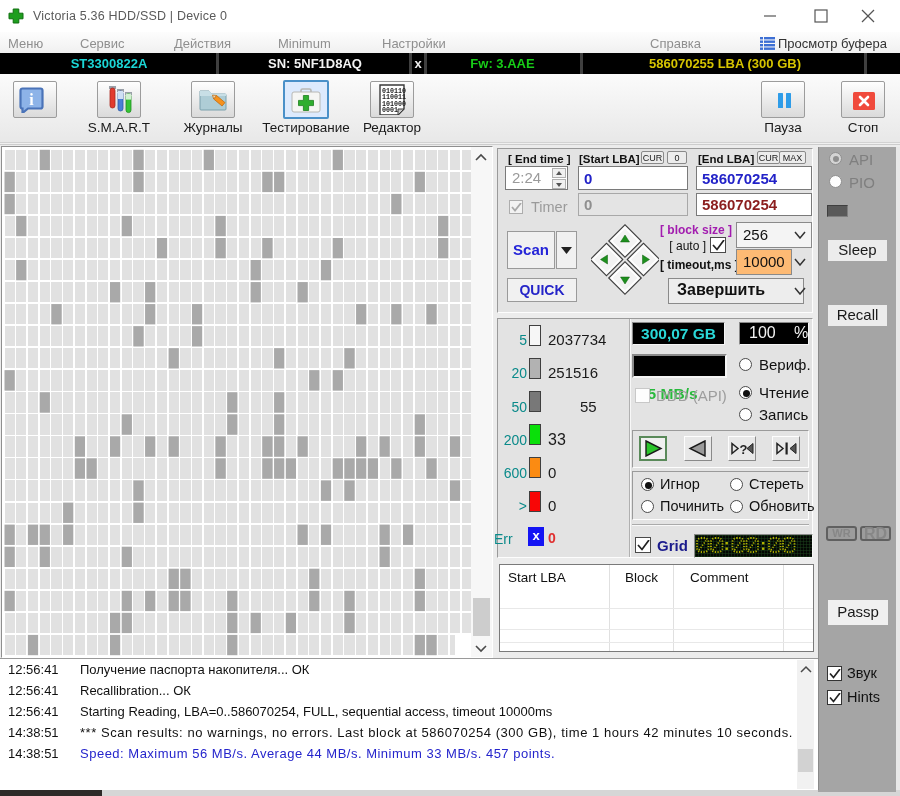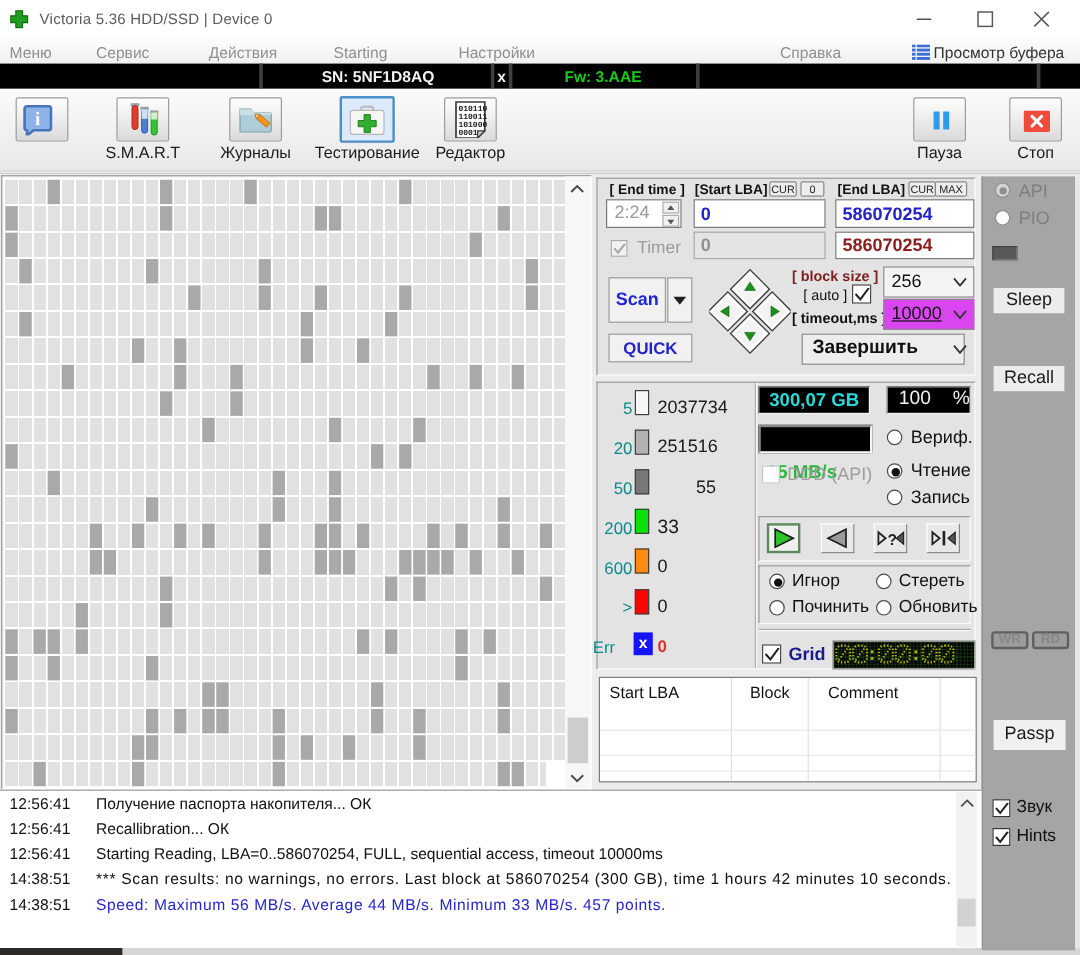--- a/index.html
+++ b/index.html
@@ -21,42 +21,44 @@
   <rect x="57" y="4" width="12" height="12" fill="none" stroke="#555" stroke-width="1.2"></rect>
   <line x1="104" y1="4" x2="116" y2="16" stroke="#555" stroke-width="1.3"></line>
   <line x1="116" y1="4" x2="104" y2="16" stroke="#555" stroke-width="1.3"></line>
 </svg>
 
 <div class="a" style="left:0;top:32px;width:900px;height:21px;background:linear-gradient(#fdfdfd,#f0f0f0);"></div>
 <div class="a" style="top:36px;left:0;width:900px;height:14px;font-size:13px;color:#8f8f8f;">
   <span class="a" style="left:8px;">Меню</span>
   <span class="a" style="left:80px;">Сервис</span>
   <span class="a" style="left:174px;">Действия</span>
-  <span class="a" style="left:278px;">Starting</span>
+  <span class="a" style="left:278px;">Minimum</span>
   <span class="a" style="left:382px;">Настройки</span>
   <span class="a" style="left:650px;">Справка</span>
   <span class="a" style="left:778px;color:#333;">Просмотр буфера</span>
 </div>
 <svg class="a" style="left:760px;top:37px;" width="15" height="13" viewBox="0 0 15 13">
   <g fill="#3d6fd4">
     <rect x="0" y="0" width="3" height="2.4"></rect>
       <rect x="4" y="0" width="11" height="2.4"></rect>
     <rect x="0" y="3.5" width="3" height="2.4"></rect>
       <rect x="4" y="3.5" width="11" height="2.4"></rect>
     <rect x="0" y="7" width="3" height="2.4"></rect>
       <rect x="4" y="7" width="11" height="2.4"></rect>
     <rect x="0" y="10.5" width="3" height="2.4"></rect>
       <rect x="4" y="10.5" width="11" height="2.4"></rect>
   </g>
 </svg>
 
 <div class="a" style="left:0;top:53px;width:900px;height:21px;background:#000;"></div>
 <div class="a" style="top:56px;left:0;width:900px;height:16px;font-size:13px;font-weight:bold;">
+  <span class="a ctr" style="left:0;width:218px;color:#1bd6d6;">ST3300822A</span>
   <span class="a ctr" style="left:229px;width:172px;color:#f2f2f2;">SN: 5NF1D8AQ</span>
   <span class="a ctr" style="left:425px;width:155px;color:#17cc17;">Fw: 3.AAE</span>
+  <span class="a ctr" style="left:580px;width:290px;color:#d6c400;">586070255 LBA (300 GB)</span>
 </div>
 <div class="a" style="left:216px;top:53px;width:3px;height:21px;background:#3f3f3f;"></div>
 <div class="a" style="left:409px;top:53px;width:3px;height:21px;background:#3f3f3f;"></div>
 <div class="a" style="left:424px;top:53px;width:3px;height:21px;background:#3f3f3f;"></div>
 <div class="a" style="left:580px;top:53px;width:3px;height:21px;background:#3f3f3f;"></div>
 <div class="a" style="left:864px;top:53px;width:3px;height:21px;background:#3f3f3f;"></div>
 <div class="a ctr" style="left:409px;top:56px;width:18px;color:#f0f0f0;font-size:13px;font-weight:bold;">x</div>
 
 <div class="a" style="left:0;top:74px;width:900px;height:69px;background:linear-gradient(#fbfbfb,#e8e8e8);border-bottom:1px solid #d2d2d2;"></div>
 <div class="a" style="left:0;top:144px;width:900px;height:3px;background:#ececec;border-top:1px solid #cdcdcd;"></div>
@@ -325,32 +327,32 @@
       </g>
     <path d="M58.5 37.5l-7-4.5v9z" fill="#1d8f1d" stroke="#0d5f0d" stroke-width="0.5"></path>
     <g transform="rotate(45 34 56)">
         <rect x="22.5" y="44.5" width="23" height="23" fill="#f3f3f3" stroke="#3a3a3a" stroke-width="1.1"></rect>
         <rect x="24.5" y="46.5" width="19" height="19" fill="none" stroke="#ffffff" stroke-width="1.4"></rect>
       </g>
     <path d="M34 62l4.5-7h-9z" fill="#1d8f1d" stroke="#0d5f0d" stroke-width="0.5"></path>
   </g>
 </svg>
 
-<div class="a" style="left:650px;top:223px;width:82px;text-align:right;font-size:12px;font-weight:bold;color:#7f1d1d;">[ block size ]</div>
+<div class="a" style="left:650px;top:223px;width:82px;text-align:right;font-size:12px;font-weight:bold;color:#a21caf;">[ block size ]</div>
 <div class="a" style="left:650px;top:239px;width:56px;text-align:right;font-size:12px;font-weight:normal;color:#111;">[ auto ]</div>
 <div class="a" style="left:710px;top:237px;width:16px;height:16px;background:#fff;border:1.5px solid #4a4a4a;"></div>
 <svg class="a" style="left:712px;top:240px;" width="13" height="11" viewBox="0 0 13 11">
     <path d="M1 5l4 4.5L12 0" fill="none" stroke="#222" stroke-width="1.7"></path>
   </svg>
 <div class="a" style="left:660px;top:258px;width:72px;text-align:right;font-size:12px;font-weight:bold;color:#111;">[ timeout,ms ]</div>
 <div class="a" style="left:736px;top:222px;width:76px;height:26px;background:#f4f4f4;border:1px solid #8a8a8a;font-size:15px;color:#111;padding:3px 0 0 6px;">256</div>
 <svg class="a" style="left:794px;top:231px;" width="12" height="8" viewBox="0 0 12 8">
     <path d="M1 1l5 6 5-6" fill="none" stroke="#333" stroke-width="1.5"></path>
   </svg>
-<div class="a" style="left:736px;top:249px;width:76px;height:26px;background:#d946ef;border:1px solid #8a8a8a;font-size:15px;color:#111;padding:3px 0 0 6px;text-decoration:underline;">10000</div>
+<div class="a" style="left:736px;top:249px;width:56px;height:26px;background:#fdba74;border:1px solid #8a8a8a;font-size:15px;color:#111;padding:3px 0 0 6px;">10000</div>
 <svg class="a" style="left:794px;top:258px;" width="12" height="8" viewBox="0 0 12 8">
     <path d="M1 1l5 6 5-6" fill="none" stroke="#333" stroke-width="1.5"></path>
   </svg>
 
 <div class="a" style="left:668px;top:278px;width:136px;height:26px;background:#ededed;border:1px solid #8a8a8a;font-size:16px;font-weight:bold;color:#111;padding:2px 0 0 8px;">Завершить</div>
 <svg class="a" style="left:794px;top:287px;" width="12" height="8" viewBox="0 0 12 8">
     <path d="M1 1l5 6 5-6" fill="none" stroke="#333" stroke-width="1.5"></path>
   </svg>
 
 <div class="a" style="left:497px;top:318px;width:316px;height:240px;background:#e3e3e3;border:1px solid;border-color:#9a9a9a #fdfdfd #fdfdfd #9a9a9a;"></div>
@@ -489,21 +491,21 @@
 <div class="a" style="left:896px;top:147px;width:4px;height:645px;background:#e8e8e8;"></div>
 <div class="a" style="left:829px;top:152px;width:13px;height:13px;background:#d4d4d4;border:1.5px solid #8f8f8f;border-radius:50%;"></div>
 <div class="a" style="left:833px;top:156px;width:6px;height:6px;background:#8f8f8f;border-radius:50%;"></div>
 <div class="a" style="left:849px;top:151px;font-size:15px;color:#7f7f7f;">API</div>
 <div class="a" style="left:829px;top:175px;width:13px;height:13px;background:#fdfdfd;border:1.5px solid #8f8f8f;border-radius:50%;"></div>
 <div class="a" style="left:849px;top:174px;font-size:15px;color:#7f7f7f;">PIO</div>
 <div class="a" style="left:827px;top:205px;width:21px;height:12px;background:#595959;border:1px solid;border-color:#3f3f3f #7f7f7f #7f7f7f #3f3f3f;"></div>
 <div class="a ctr" style="left:828px;top:240px;width:59px;height:21px;background:#ececec;font-size:15px;color:#1a1a1a;line-height:20px;">Sleep</div>
 <div class="a ctr" style="left:828px;top:305px;width:59px;height:21px;background:#ececec;font-size:15px;color:#1a1a1a;line-height:20px;">Recall</div>
 <div class="a ctr" style="left:826px;top:526px;width:31px;height:15px;background:#9c9c9c;border:2px solid #606060;border-radius:3px;font-size:11px;font-weight:bold;color:#878787;line-height:11px;">WR</div>
-<div class="a ctr" style="left:860px;top:526px;width:31px;height:15px;background:#9c9c9c;border:2px solid #606060;border-radius:3px;font-size:11px;font-weight:bold;color:#878787;line-height:11px;">RD</div>
+<div class="a ctr" style="left:860px;top:526px;width:31px;height:15px;background:#9c9c9c;border:2px solid #606060;border-radius:3px;font-size:16px;font-weight:bold;color:#878787;line-height:11px;">RD</div>
 <div class="a ctr" style="left:828px;top:600px;width:60px;height:25px;background:#f0f0f0;font-size:15px;color:#1a1a1a;line-height:24px;">Passp</div>
 
 <div class="a" style="left:0;top:658px;width:818px;height:132px;background:#fff;border-top:1px solid #9a9a9a;"></div>
 <div class="a" style="left:0;top:662px;font-size:13px;color:#111;">
   <div style="height:21px;">
       <span class="a" style="left:8px;">12:56:41</span>
       <span class="a" style="left:80px;">Получение паспорта накопителя... ОК</span>
     </div>
 </div>
 <div class="a" style="left:0;top:683px;font-size:13px;color:#111;">

